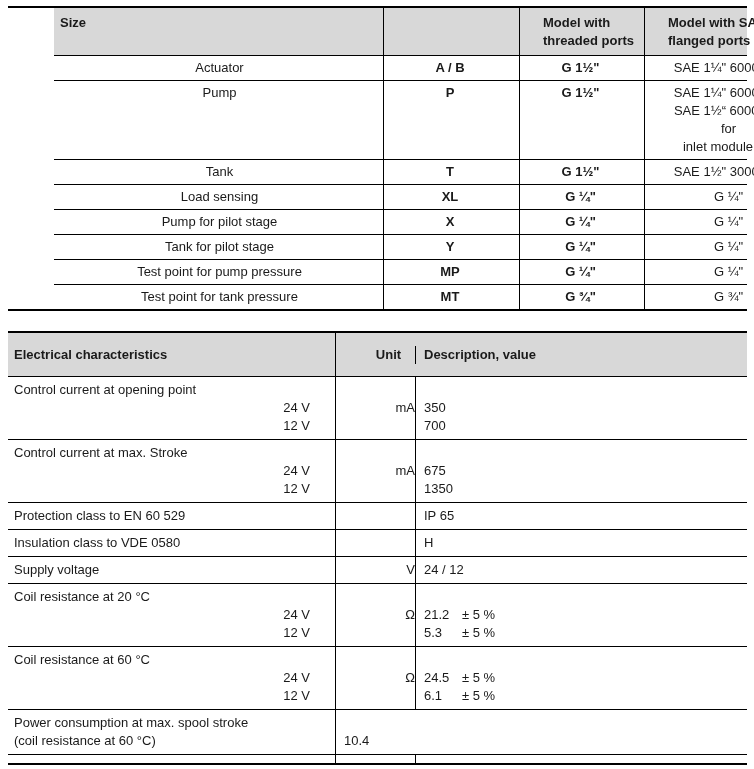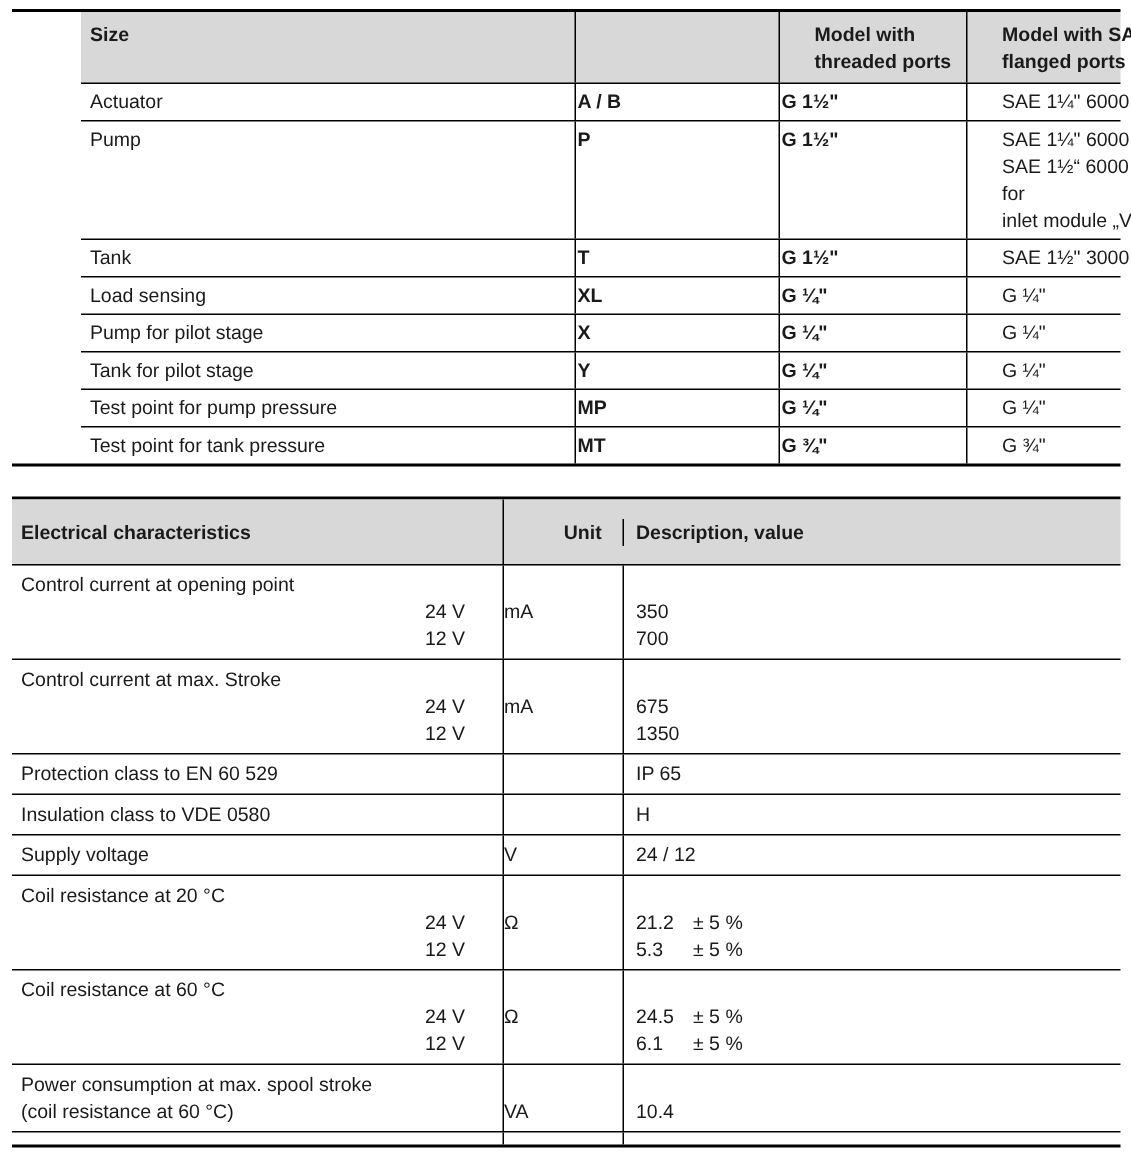--- a/index.html
+++ b/index.html
@@ -43,20 +43,21 @@
     line-height:18px;
     white-space:pre-line;
   }
   .shead > div + div, .srow > div + div{ border-left:1px solid var(--border);padding-left:23px; }
   .srow + .srow{ border-top:1px solid var(--border); }
   .srow > div{
     padding:3px 4px 3px 6px;
     line-height:18px;
     min-height:24px;
     white-space:pre-line;
+    text-align:center;
   }
   .srow > .c-port, .srow > .c-thr{ padding-left:1px;font-weight:bold; }
 
   
   .ehead, .erow{
     display:grid;
     grid-template-columns:327px 80px 332px;
   }
   .ehead{
     background:var(--header-bg);
@@ -67,21 +68,21 @@
   .ehead > div{ font-weight:bold; line-height:18px; }
   .ehead > div + div, .erow > div + div{ border-left:1px solid var(--border); }
   .ehead .h-char{ padding-left:6px; }
   .ehead .h-unit{ text-align:center; align-self:stretch; display:flex; align-items:center; justify-content:center;padding-left:26px; }
   .ehead .h-desc{ padding-left:8px; }
   .erow + .erow{ border-top:1px solid var(--border); }
   .erow > div{ padding:4px 0; }
   .eline{ height:18px; line-height:18px; }
   .c1line{ display:flex; padding-left:6px; }
   .c1line .sub{ margin-left:auto; padding-right:25px; white-space:nowrap; }
-  .uline{ text-align:left; }
+  .uline{ text-align:right; }
   .vline{ padding-left:8px; white-space:pre; }
   .vline .v{ display:inline-block; min-width:38px; }
 </style>
 </head>
 <body>
 
 <div class="doc">
 
   <div class="tbl">
     <div class="shead">
@@ -286,24 +287,20 @@
         </div>
         <div class="erow">
           <div class="ecol1">
             <div class="eline c1line">
               <span class="lbl">Power consumption at max. spool stroke</span>
             </div>
             <div class="eline c1line">
               <span class="lbl">(coil resistance at 60 °C)</span>
             </div>
           </div>
-          <div class="ecolu">
-            <div class="eline uline"></div>
-            <div class="eline uline">VA</div>
-          </div>
           <div class="ecolv">
             <div class="eline vline"></div>
             <div class="eline vline"><span>10.4</span></div>
           </div>
         </div>
         <div class="erow">
           <div class="ecol1"></div>
           <div class="ecolu"></div>
           <div class="ecolv"></div>
         </div>

